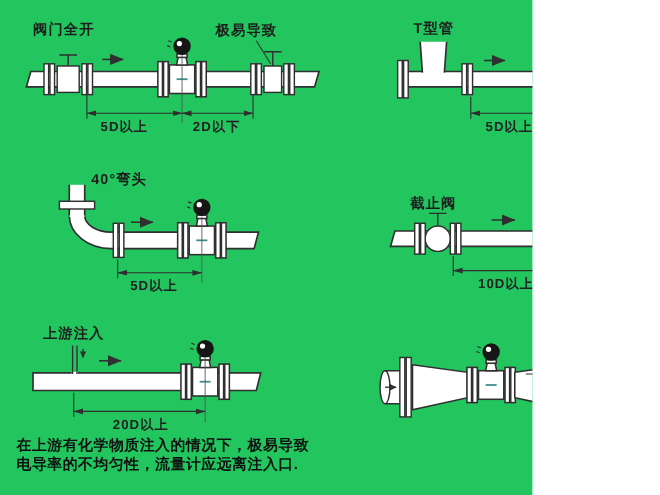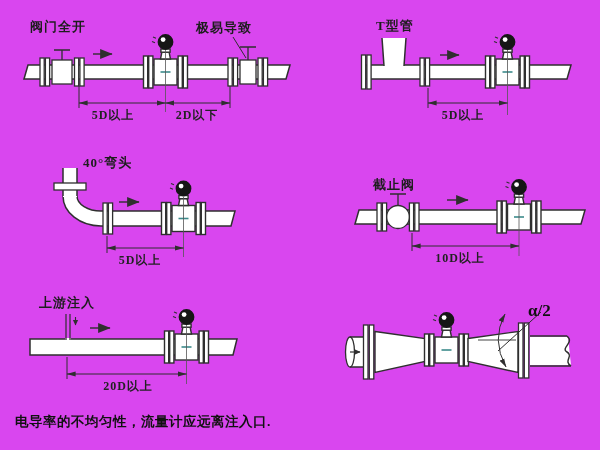--- a/index.html
+++ b/index.html
@@ -1,18 +1,18 @@
 <!DOCTYPE html>
 <html><head>
 <meta charset="utf-8">
 <style>
   html,body{margin:0;padding:0;background:#fff;}
   #stage{
-    position:relative;width:600px;height:450px;background:#d946ef;
-    font-family:Liberation Serif, serif;overflow:hidden;
+    position:relative;width:484px;height:450px;background:#22c55e;
+    font-family:Liberation Sans, sans-serif;overflow:hidden;
   }
   svg{position:absolute;left:0;top:0;}
   .lbl{
     position:absolute;color:#1d1d1d;font-weight:bold;white-space:nowrap;
     font-size:13px;letter-spacing:1px;line-height:1.1;
   }
   .dim{
     position:absolute;color:#222;font-weight:bold;white-space:nowrap;
     font-size:12px;letter-spacing:1px;transform:translateX(-50%);
   }
@@ -201,15 +201,16 @@
 <div class="dim" style="left:140px;top:252px">5D以上</div>
 
 <div class="lbl" style="left:373px;top:178px">截止阀</div>
 <div class="dim" style="left:460px;top:250px">10D以上</div>
 
 <div class="lbl" style="left:39px;top:296px">上游注入</div>
 <div class="dim" style="left:128px;top:378px">20D以上</div>
 
 <div class="angle" style="left:528px;top:301px">α/2</div>
 
+<div class="cap" style="left:15px;top:397px">在上游有化学物质注入的情况下，极易导致</div>
 <div class="cap" style="left:15px;top:414px">电导率的不均匀性，流量计应远离注入口.</div>
 
 </div>
 
 </body></html>

